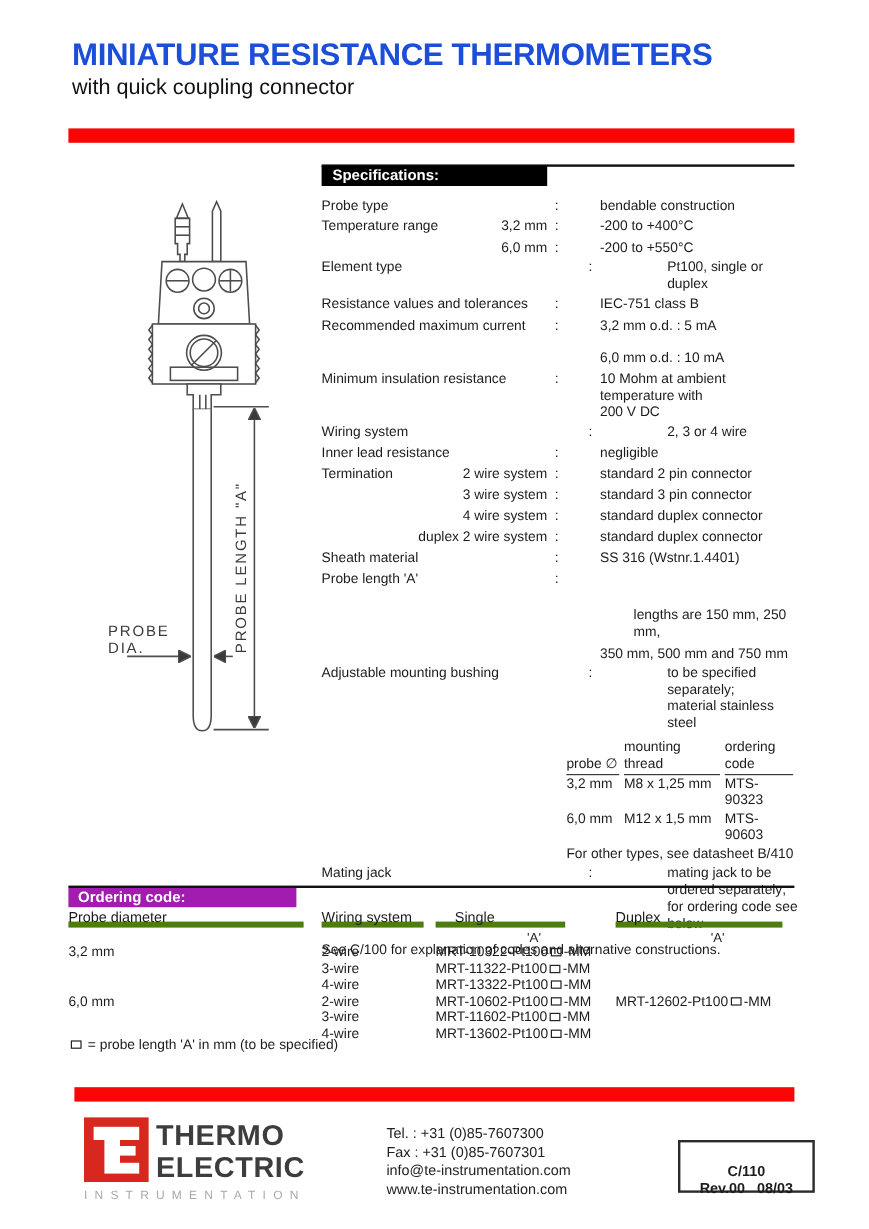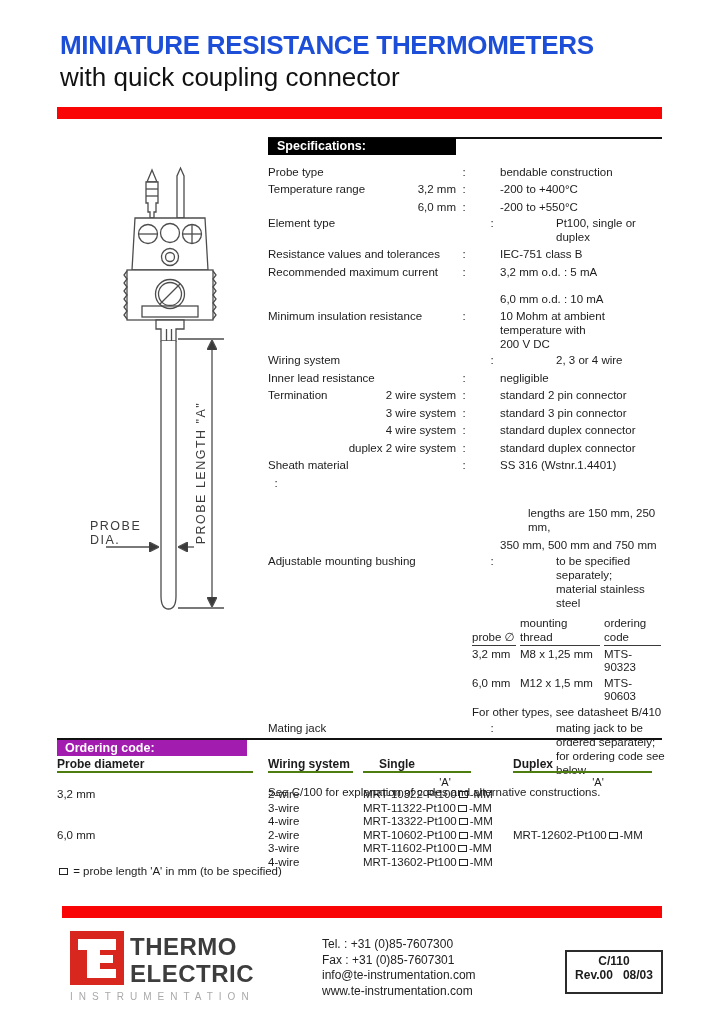--- a/index.html
+++ b/index.html
@@ -1,20 +1,20 @@
 <!DOCTYPE html>
 <html><head>
 <meta charset="utf-8">
 <style>
   * { margin:0; padding:0; box-sizing:border-box; }
   body { background:#fff; font-family:"Liberation Sans", sans-serif; }
   .page { position:relative; width:724px; height:1024px; background:#fff; overflow:hidden; color:#1c1c1c; }
 
   .title   { position:absolute; left:60px; top:30px; font-size:26px; font-weight:bold; letter-spacing:-0.3px; color:#1d4ed8; }
-  .subtitle{ position:absolute; left:60px; top:62px; font-size:26px; color:#111; }
+  .subtitle{ position:absolute; left:60px; top:62px; font-size:18px; color:#111; }
   .redbar-top { position:absolute; left:57px; top:107px; width:605px; height:12px; background:#f90505; }
   .redbar-bot { position:absolute; left:62px; top:906px; width:600px; height:12px; background:#f90505; }
 
   .spec-topline { position:absolute; left:268px; top:137px; width:394px; height:2px; background:#111; }
   .spec-bar { position:absolute; left:268px; top:138px; width:188px; height:17px; background:#000; color:#fff;
               font-size:12.5px; font-weight:bold; line-height:17px; padding-left:9px; }
 
   .specs { position:absolute; left:268px; top:161px; width:400px; font-size:11.5px; line-height:14px; }
   .srow { display:flex; margin-top:3.5px; }
   .mt-lg { margin-top:13px; }
@@ -27,40 +27,40 @@
   .btable { margin-left:204px; margin-top:6px; display:grid; grid-template-columns:48px 84px 61px; }
   .btable .hc { display:flex; flex-direction:column; justify-content:flex-end; border-bottom:1.5px solid #3a3a3a;
                 padding-bottom:1px; margin-right:4px; }
   .btable .dc { margin-right:4px; padding-top:2px; line-height:13.5px; }
   .bnote { margin-left:204px; margin-top:1px; }
   .seenote { margin-top:8px; }
 
   .ord-line { position:absolute; left:57px; top:738px; width:605px; height:2px; background:#111; }
   .ord-bar  { position:absolute; left:57px; top:740px; width:190px; height:16px; background:#a21caf; color:#fff;
               font-size:12.5px; font-weight:bold; line-height:16px; padding-left:8px; }
-  .ohead { position:absolute; top:757px; height:16px; font-size:12px; font-weight:bold; border-bottom:2px solid #4d7c0f; }
+  .ohead { position:absolute; top:757px; height:16px; font-size:12px; font-weight:normal; border-bottom:5px solid #4d7c0f; }
   .oh-probe  { left:57px;  width:196px; }
   .oh-wiring { left:268px; width:85px;  }
   .oh-single { left:363px; width:108px;padding-left:16px; }
   .oh-duplex { left:513px; width:139px; }
   .a-lab { position:absolute; top:776px; width:40px; text-align:center; font-size:11px; }
   .a-single { left:425px; } .a-duplex { left:578px; }
   .orows { position:absolute; left:57px; top:788px; width:610px; font-size:11.5px; line-height:13.5px; }
   .orow { display:grid; grid-template-columns:211px 95px 150px 1fr; }
   .obox { display:inline-block; width:9px; height:7px; border:1px solid #222; margin:0 2px; vertical-align:baseline; }
   .ofoot { position:absolute; left:57px; top:865px; font-size:11.5px; }
 
   .diagram { position:absolute; left:70px; top:160px; }
 
   .logo-svg { position:absolute; left:70px; top:931px; }
   .brand { position:absolute; left:130px; top:933px; font-size:24px; font-weight:bold; color:#3d3d3d; line-height:27px; letter-spacing:0.5px; }
   .brand-sub { position:absolute; left:70px; top:991px; font-size:10px; color:#a9a9a9; letter-spacing:6px; }
   .contact { position:absolute; left:322px; top:937px; font-size:12px; line-height:15.5px; color:#222; }
-  .docbox { position:absolute; left:565px; top:950px; width:98px; height:44px; border:2px solid #2b2b2b;
-            text-align:center; padding-top:2px; font-size:12px; font-weight:bold; }
+  .docbox { position:absolute; left:565px; top:950px; width:114px; height:44px; border:2px solid #2b2b2b;
+            text-align:center; padding-top:17px; font-size:12px; font-weight:bold; }
   .docbox .l2 span { margin:0 5px; }
 </style>
 </head>
 <body>
 
 <div class="page">
 
   <div class="title">MINIATURE RESISTANCE THERMOMETERS</div>
   <div class="subtitle">with quick coupling connector</div>
   <div class="redbar-top"></div>
@@ -263,20 +263,24 @@
         <div class="sl">
           <span>Sheath material</span>
           <span></span>
         </div>
         <div class="colon">:</div>
         <div class="sval">
           <div>SS 316 (Wstnr.1.4401)</div>
         </div>
       </div>
     <div class="srow">
+        <div class="sl">
+          <span>Probe length 'A'</span>
+          <span></span>
+        </div>
         <div class="colon">:</div>
       </div>
     <div class="srow ind">
         <div class="sl"></div>
         <div class="colon"></div>
       </div>
     <div class="srow ind mt-lg">
         <div class="sl"></div>
         <div class="colon"></div>
         <div class="sval">

